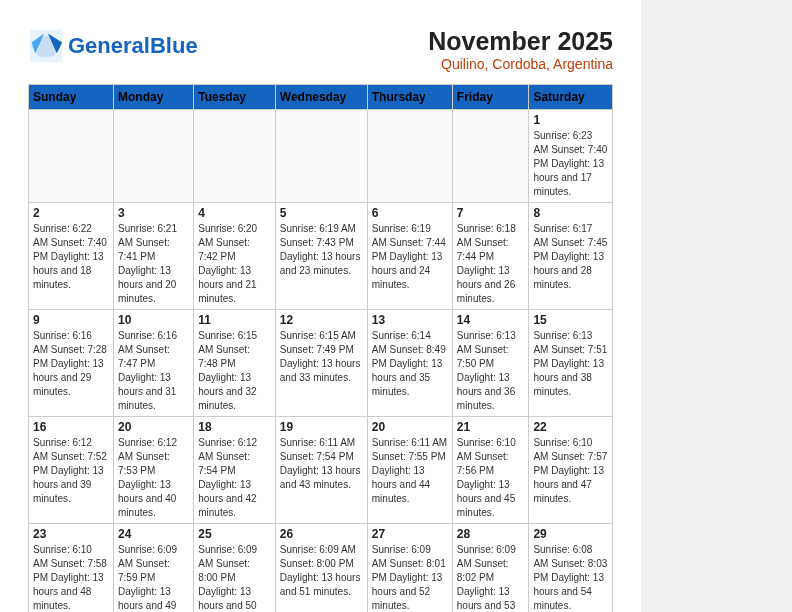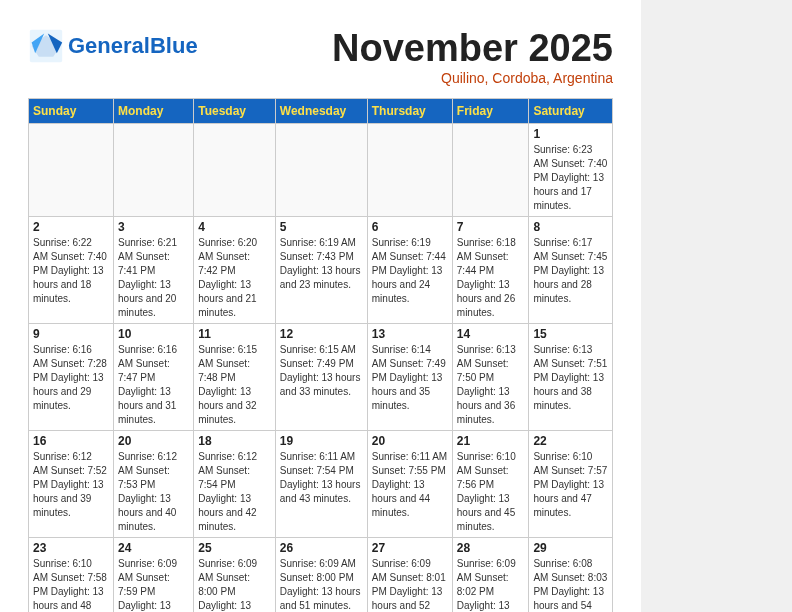--- a/index.html
+++ b/index.html
@@ -36,38 +36,38 @@
       font-weight: bold;
     }
     .logo-icon {
       width: 36px;
       height: 36px;
     }
     .title-block {
       text-align: right;
     }
     .month-title {
-      font-size: 38px;
+      font-size: 25px;
       font-weight: bold;
       color: #222;
       line-height: 1.1;
       margin-left: 28px;
     }
     .subtitle {
       font-size: 14px;
       color: #c2410c;
     }
     .calendar {
       width: 100%;
       border-collapse: collapse;
       font-size: 10.5px;
     }
     .calendar thead th {
       background: #1565c0;
-      color: #fde047;
+      color: #000000;
       padding: 5px 4px;
       text-align: left;
       font-size: 12px;
       font-weight: bold;
       border: 1px solid #ccc;
     }
     .calendar tbody td {
       border: 1px solid #ccc;
       vertical-align: top;
       padding: 3px 4px;
@@ -223,21 +223,21 @@
           <td>
             <span class="day-num">12</span>
             <div class="day-info">Sunrise: 6:15 AM
 Sunset: 7:49 PM
 Daylight: 13 hours
 and 33 minutes.</div>
           </td>
           <td>
             <span class="day-num">13</span>
             <div class="day-info">Sunrise: 6:14 AM
-Sunset: 7:49 PM
+Sunset: 8:49 PM
 Daylight: 13 hours
 and 35 minutes.</div>
           </td>
           <td>
             <span class="day-num">14</span>
             <div class="day-info">Sunrise: 6:13 AM
 Sunset: 7:50 PM
 Daylight: 13 hours
 and 36 minutes.</div>
           </td>

